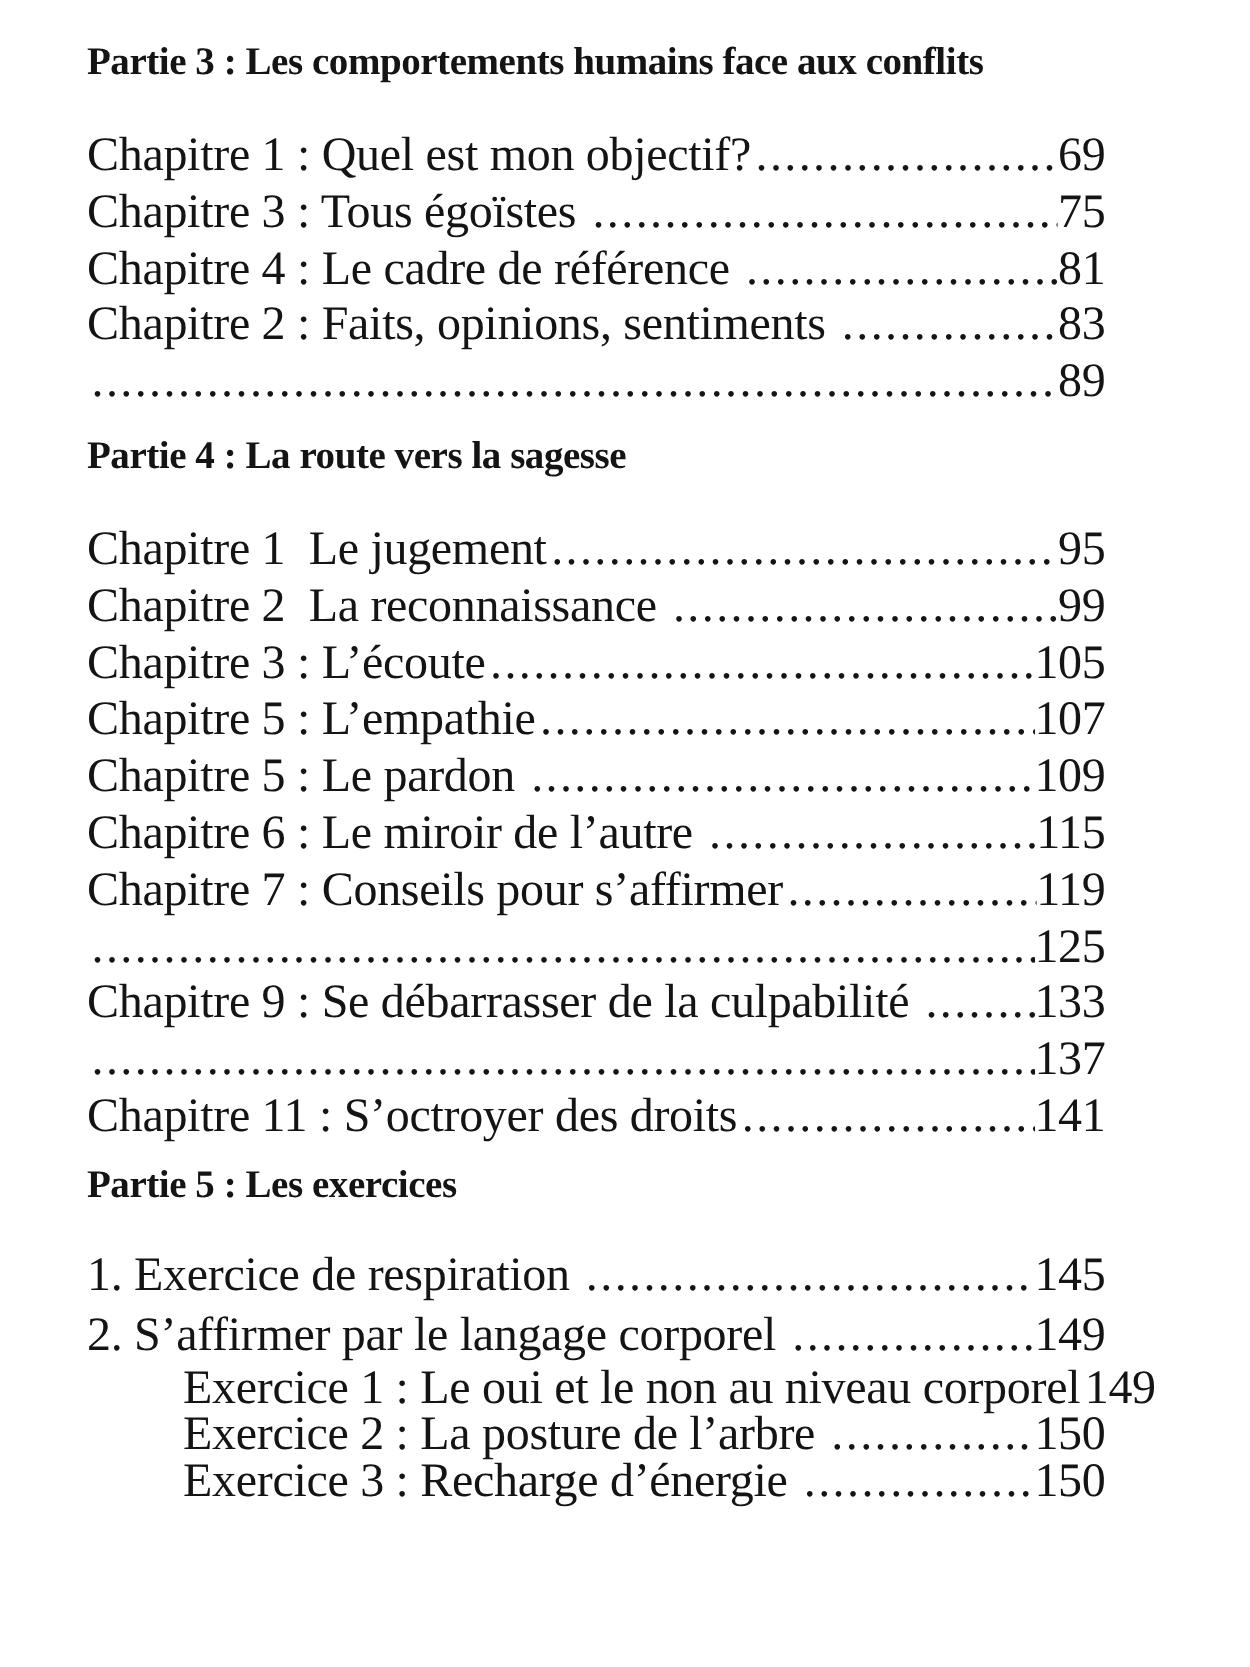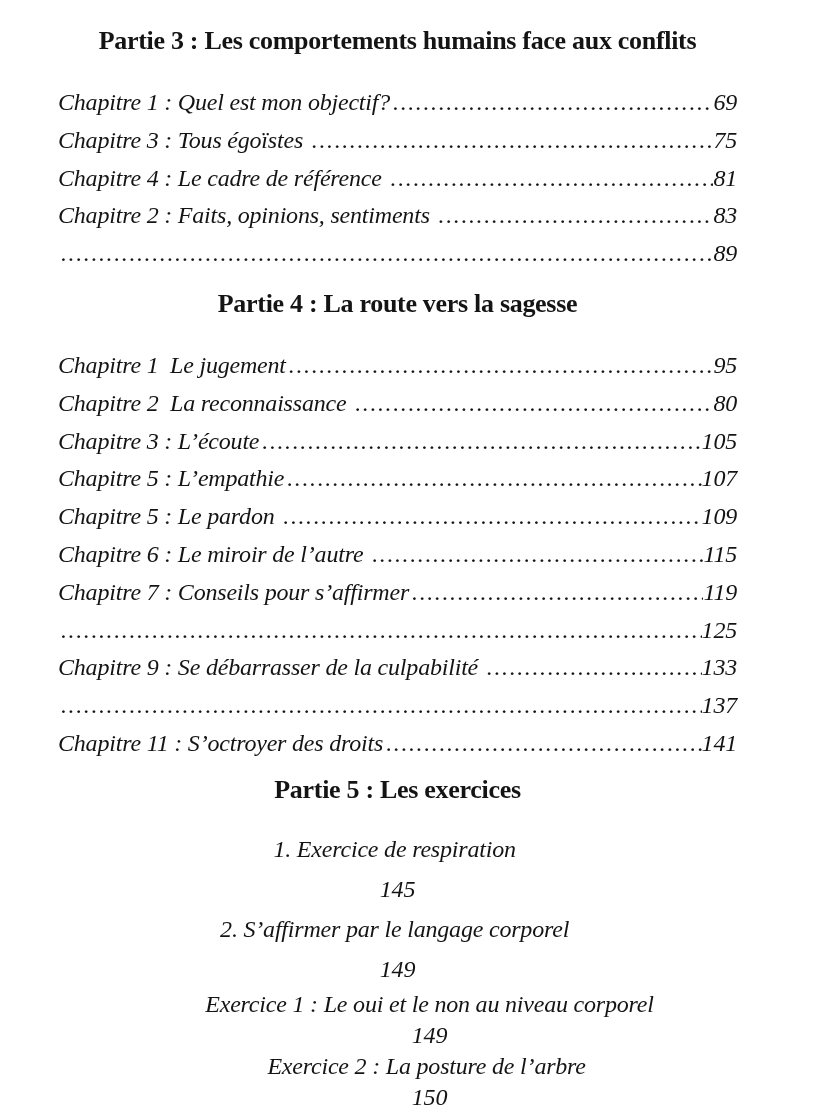--- a/index.html
+++ b/index.html
@@ -11,37 +11,35 @@
     padding: 24px 96px 0 58px;
     font-family: "Liberation Serif", "DejaVu Serif", serif;
     color: #141414;
   }
   main { display: block; }
   section { display: block; }
   h2 {
     font-size: 26px;
     line-height: 34px;
     font-weight: bold;
-    text-align: center;
     letter-spacing: -0.3px;
     margin: 0 0 26px 0;
     white-space: nowrap;
   }
   main section:nth-child(2) h2 { margin-top: 14px; }
   main section:nth-child(3) h2 { margin-top: 10px; margin-bottom: 22px; }
   .toc-row {
     display: flex;
-    align-items: center;
-    font-size: 24px;
+    align-items: flex-start;
+    font-size: 32px;
     line-height: 37.8px;
     letter-spacing: -0.2px;
     white-space: nowrap;
-    font-style: italic;
   }
-  main section:nth-child(3) .toc-row { line-height: 40px; flex-direction: column; }
+  main section:nth-child(3) .toc-row { line-height: 40px; }
   main section:nth-child(3) .toc-row.sub { line-height: 31px; padding-left: 64px; }
   .toc-label { white-space: pre; flex: 0 0 auto; }
   .toc-dots {
     flex: 1 1 0;
     min-width: 0;
     overflow: hidden;
     white-space: nowrap;
     letter-spacing: 1.6px;
     margin-left: 3px;
   }
@@ -95,21 +93,21 @@
     <div class="entries">
   <div class="toc-row">
     <span class="toc-label">Chapitre 1&nbsp; Le jugement</span>
     <span class="toc-dots" aria-hidden="true"></span>
     <span class="toc-page">95</span>
   </div>
 
   <div class="toc-row">
     <span class="toc-label">Chapitre 2&nbsp; La reconnaissance </span>
     <span class="toc-dots" aria-hidden="true"></span>
-    <span class="toc-page">80</span>
+    <span class="toc-page">99</span>
   </div>
 
   <div class="toc-row">
     <span class="toc-label">Chapitre 3 : L’écoute</span>
     <span class="toc-dots" aria-hidden="true"></span>
     <span class="toc-page">105</span>
   </div>
 
   <div class="toc-row">
     <span class="toc-label">Chapitre 5 : L’empathie</span>

